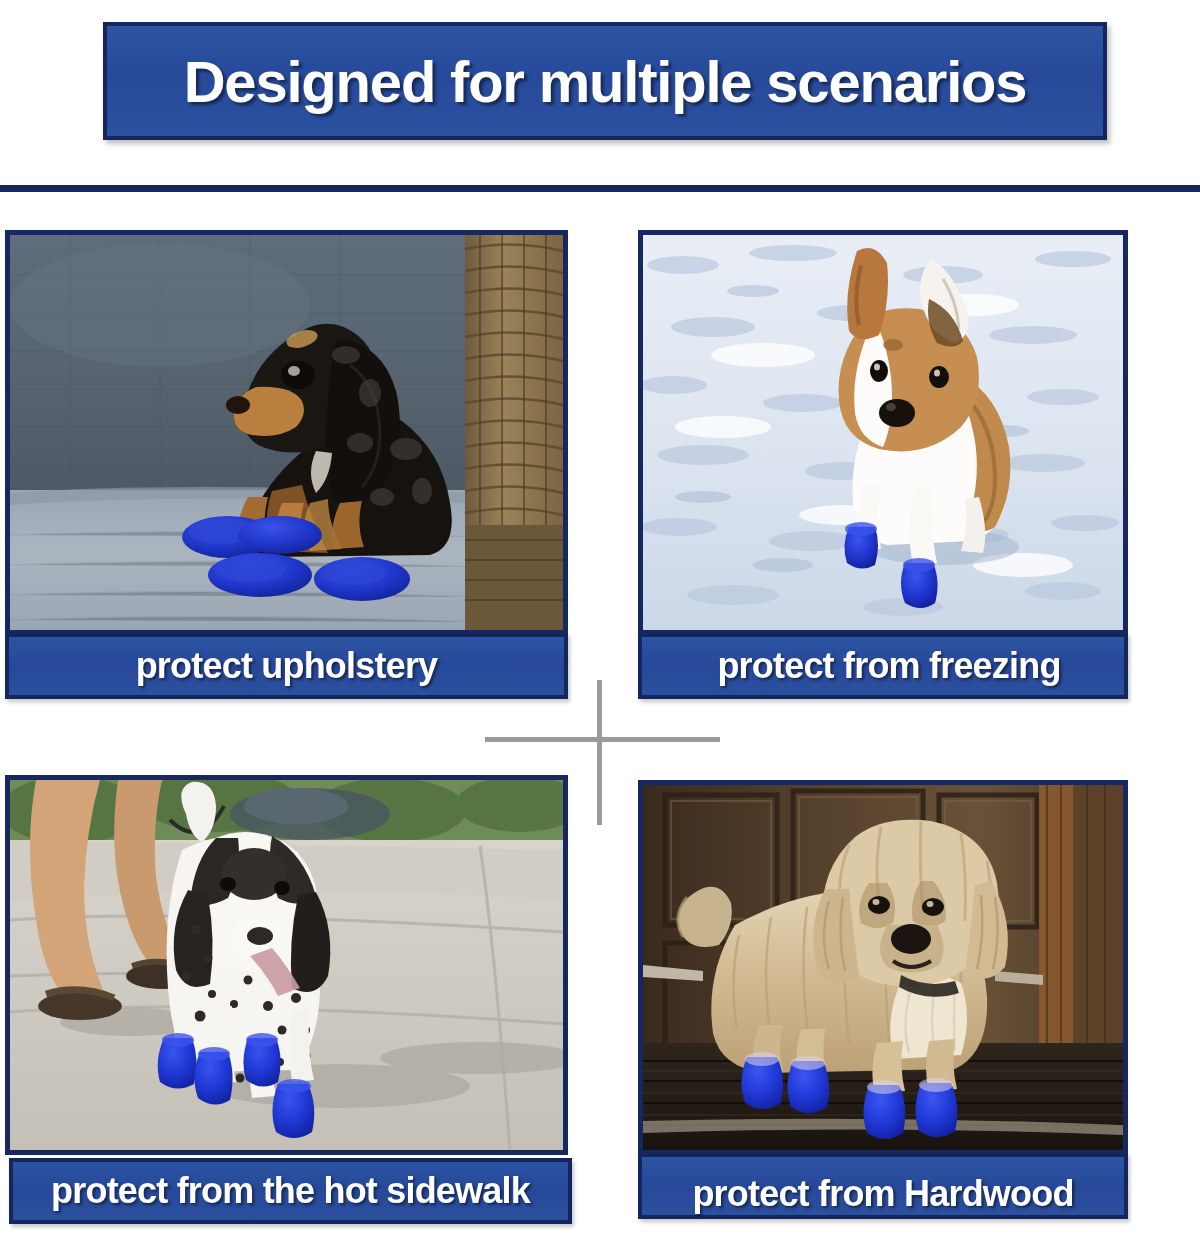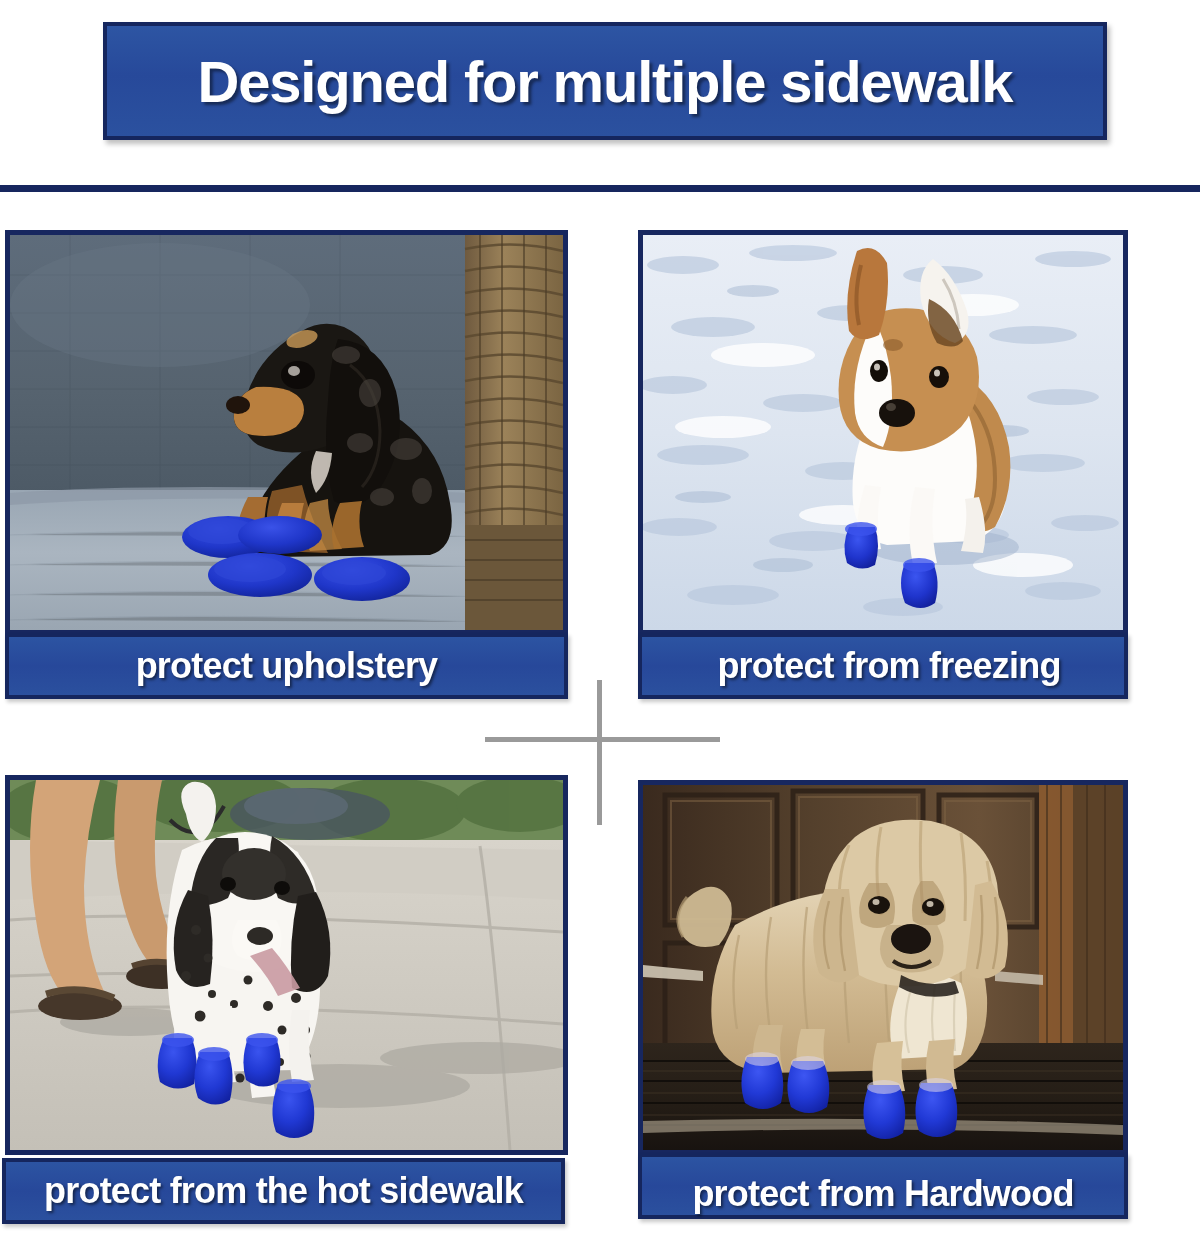--- a/index.html
+++ b/index.html
@@ -86,21 +86,21 @@
     font-weight: bold;
     font-family: "Liberation Sans", sans-serif;
     letter-spacing: -0.8px;
     text-shadow: 2px 2px 3px rgba(0,0,0,0.5);
     white-space: nowrap;
   }
   #caption-0 { left: 5px;   top: 633px;  width: 563px; height: 66px; }
   #caption-0 .caption-text { font-size: 36px; }
   #caption-1 { left: 638px; top: 633px;  width: 490px; height: 66px; }
   #caption-1 .caption-text { font-size: 36px; margin-left: 12px; }
-  #caption-2 { left: 2px;   top: 1158px; width: 563px; height: 66px; }
+  #caption-2 { left: 9px;   top: 1158px; width: 563px; height: 66px; }
   #caption-2 .caption-text { font-size: 36px; }
   #caption-3 { left: 638px; top: 1153px; width: 490px; height: 66px; }
   #caption-3 .caption-text { font-size: 36px; margin-top: 16px; }
 
   
   #cross-divider {
     position: absolute;
     left: 485px;
     top: 680px;
     width: 235px;
@@ -121,21 +121,21 @@
     top: 0px;
     width: 5px;
     height: 145px;
     background: #9a9a9a;
   }
 </style>
 </head>
 <body>
 
 <div id="header-banner">
-  <div id="header-title">Designed for multiple sidewalk</div>
+  <div id="header-title">Designed for multiple scenarios</div>
 </div>
 
 <div id="top-rule"></div>
 
 <div class="panel" id="panel-0">
   <svg class="panel-photo" viewBox="0 0 553 395" preserveAspectRatio="none">
     <defs>
       <linearGradient id="couchBack" x1="0" y1="0" x2="0" y2="1">
         <stop offset="0%" stop-color="#5e6c7b"></stop>
         <stop offset="60%" stop-color="#56636f"></stop>

